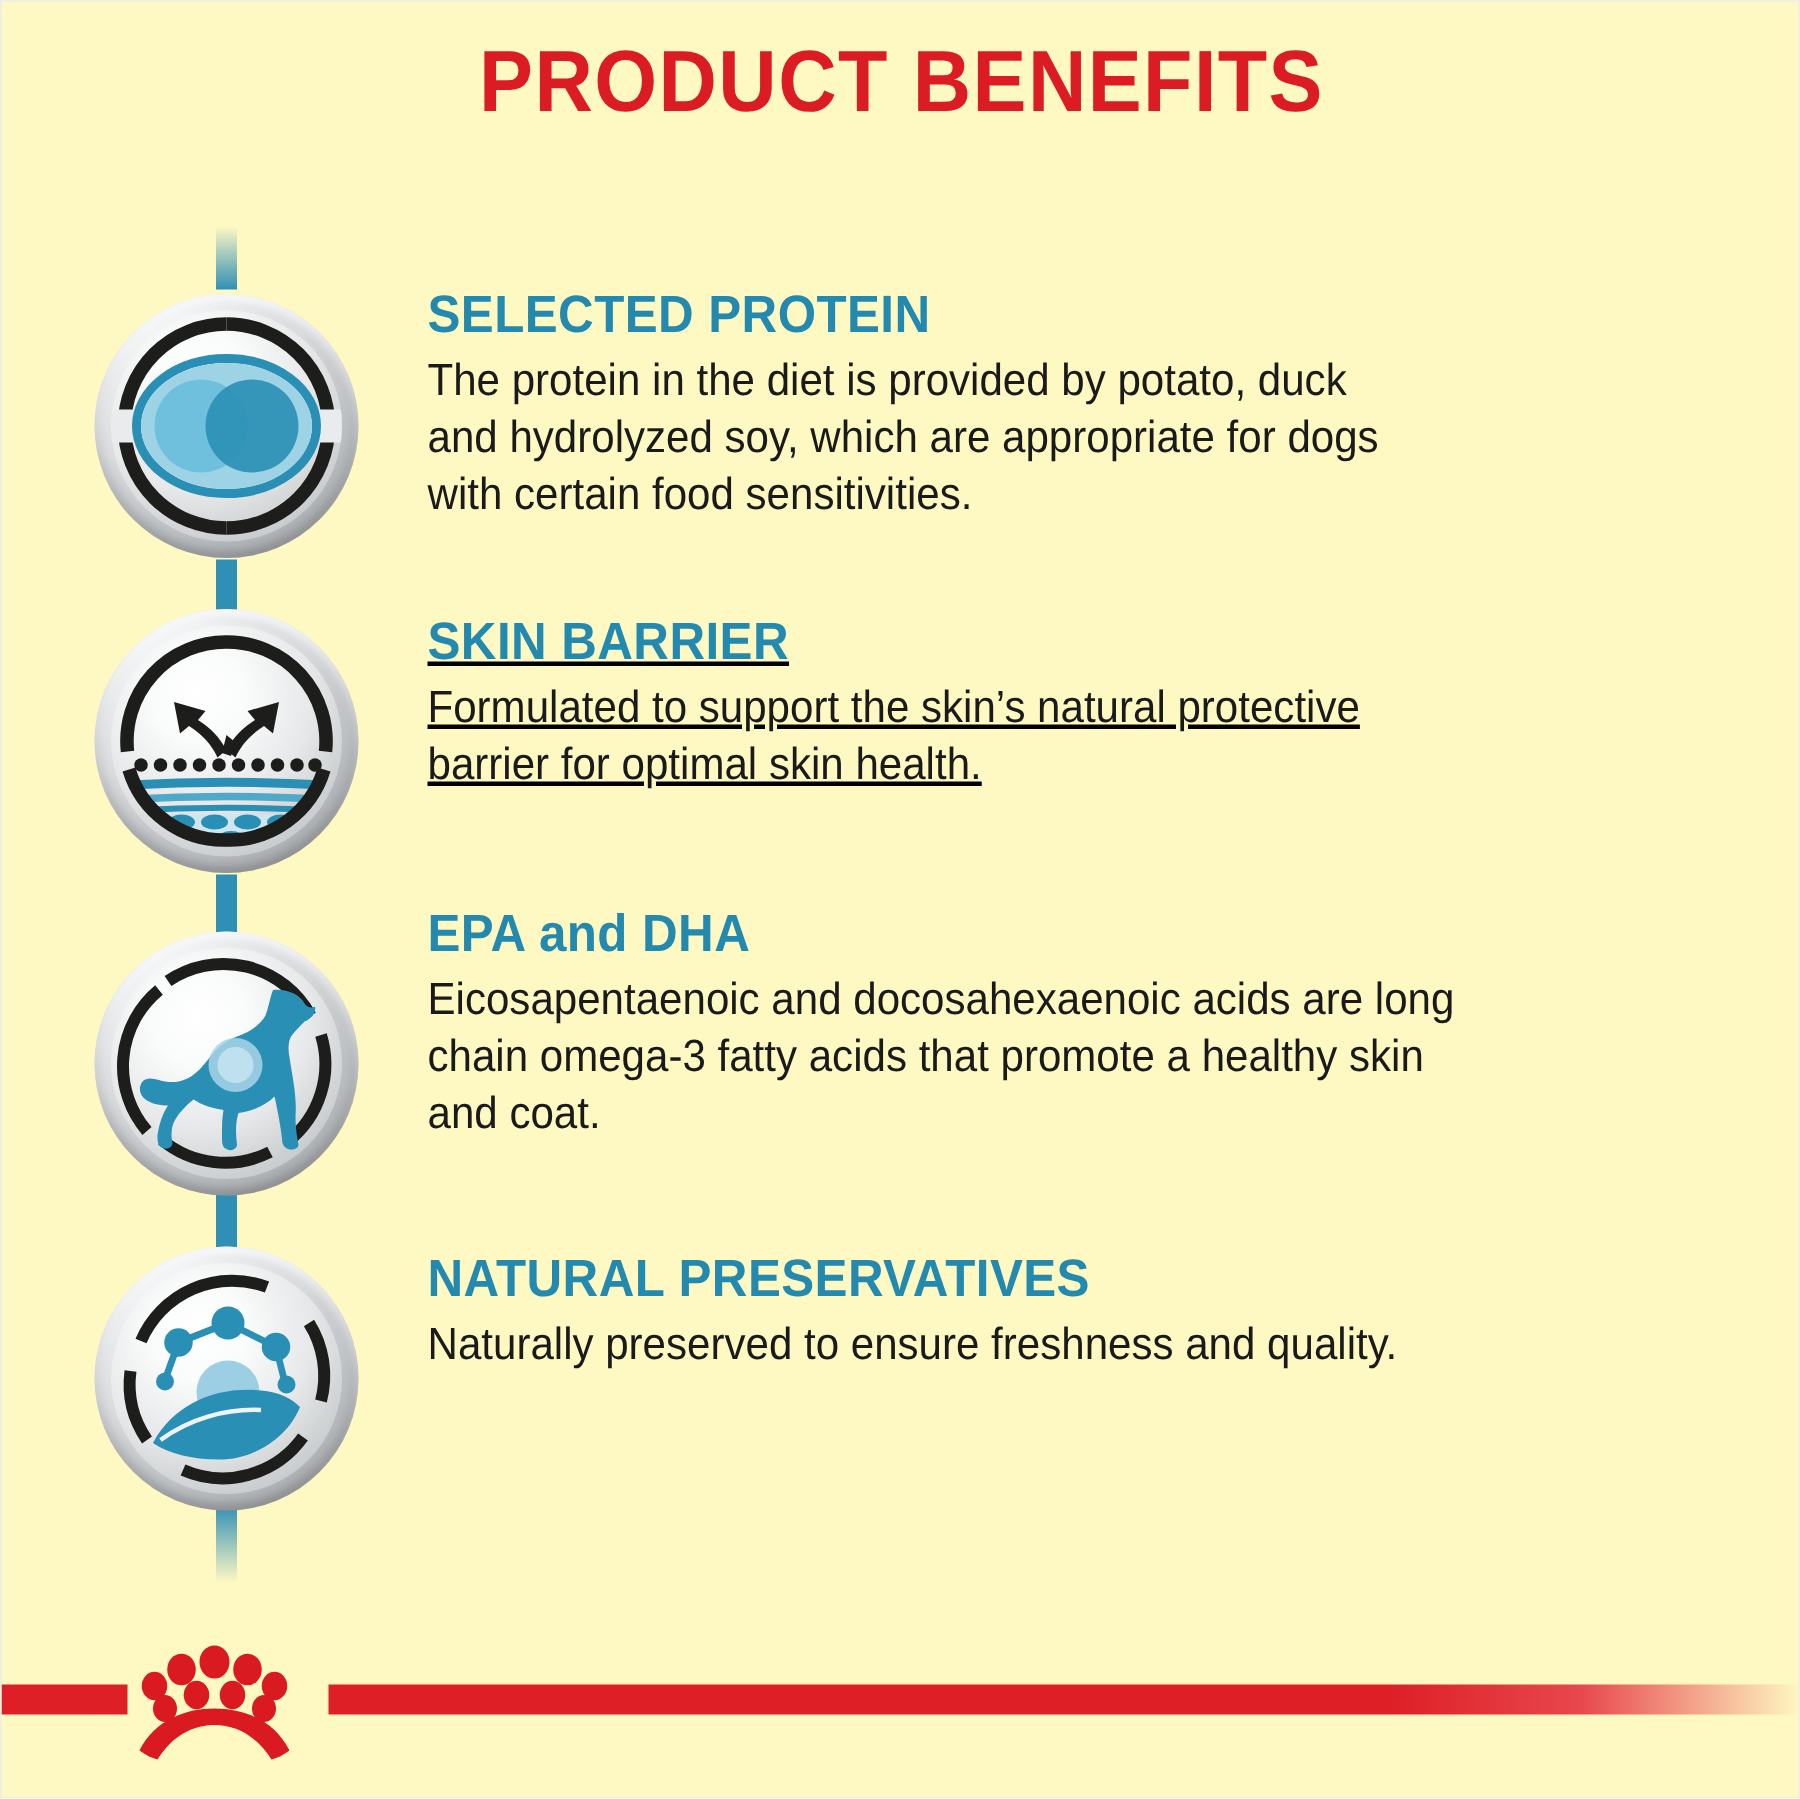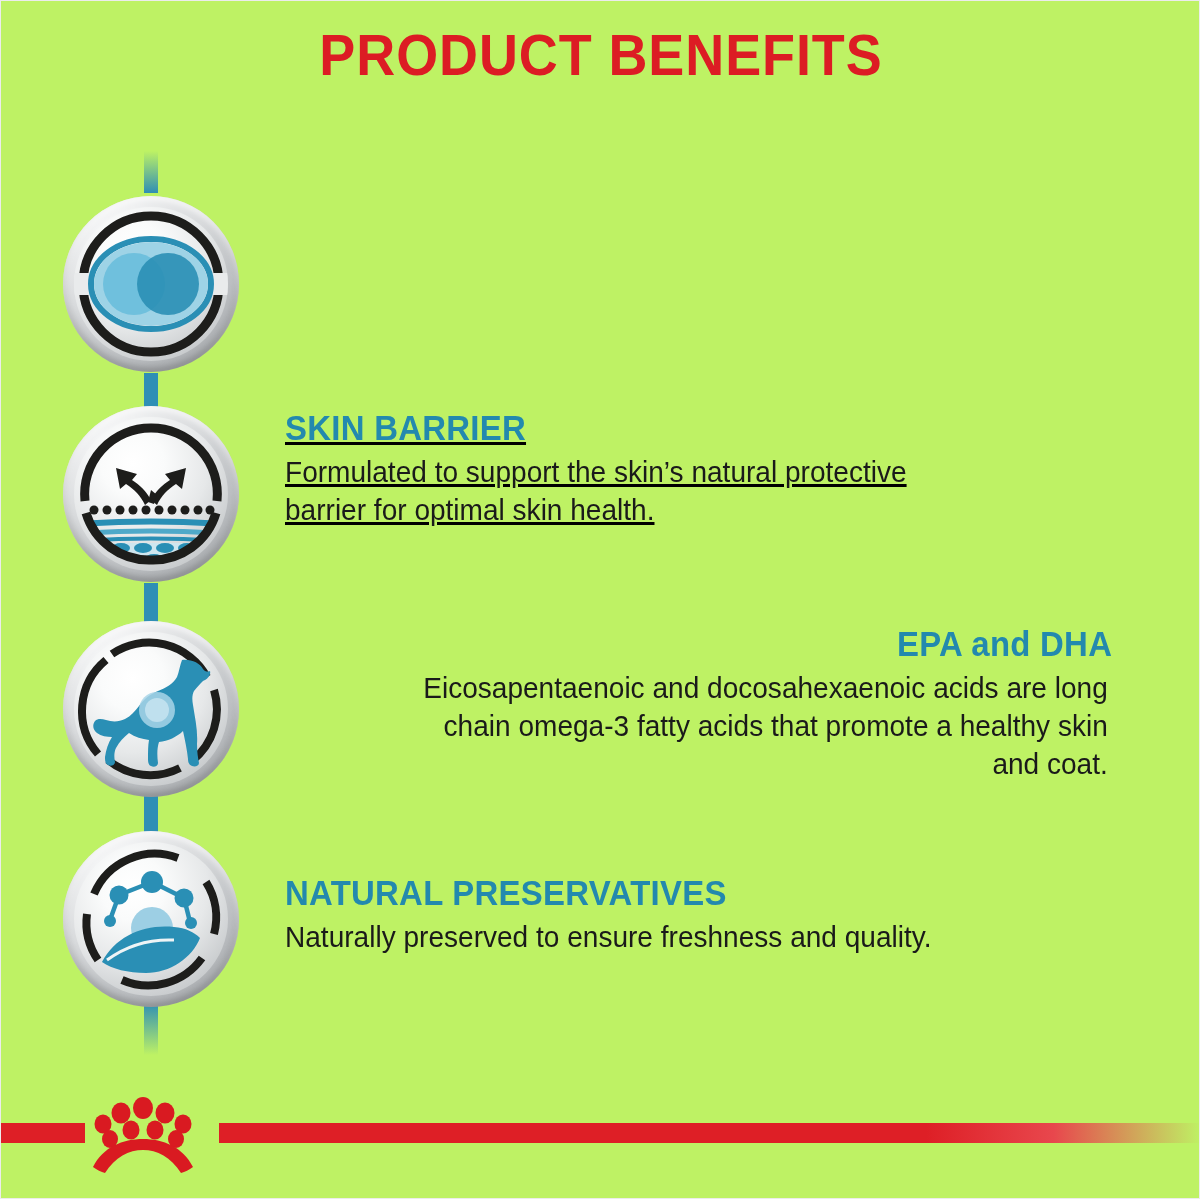--- a/index.html
+++ b/index.html
@@ -7,21 +7,21 @@
     padding: 0;
     background: #ffffff;
   }
   body {
     font-family: "Liberation Sans", sans-serif;
   }
   .page {
     position: relative;
     width: 1200px;
     height: 1199px;
-    background: #bef264;
+    background: #fef9c3;
     box-sizing: border-box;
     border: 1px solid #ececec;
     overflow: hidden;
   }
 
   
   .page-title {
     position: absolute;
     left: 0;
     top: 24px;
@@ -276,35 +276,41 @@
 
         <circle cx="78" cy="86" r="21" fill="#9dcfe4"></circle>
 
         <path d="M 28 120 C 42 94 70 82 100 85 C 112 86 120 90 126 96
                  C 118 116 96 131 72 131 C 54 131 38 127 28 120 Z" fill="#2a8fb5"></path>
         <path d="M 33 118 C 52 104 76 97 100 98" fill="none" stroke="#eef4f6" stroke-width="3"></path>
       </svg>
     </div>
   </div>
 
+  <div class="benefit-text" style="top:190px;">
+    <h2 class="benefit-title">SELECTED PROTEIN</h2>
+    <p class="benefit-body">The protein in the diet is provided by potato, duck
+and hydrolyzed soy, which are appropriate for dogs
+with certain food sensitivities.</p>
+  </div>
 
   <div class="benefit-text" style="top:408px;text-decoration:underline;">
     <h2 class="benefit-title">SKIN BARRIER</h2>
     <p class="benefit-body">Formulated to support the skin’s natural protective
 barrier for optimal skin health.</p>
   </div>
 
-  <div class="benefit-text" style="top:624px;text-align:right;">
+  <div class="benefit-text" style="top:603px;">
     <h2 class="benefit-title">EPA and DHA</h2>
     <p class="benefit-body">Eicosapentaenoic and docosahexaenoic acids are long
 chain omega-3 fatty acids that promote a healthy skin
 and coat.</p>
   </div>
 
-  <div class="benefit-text" style="top:833px;margin-top:40px;">
+  <div class="benefit-text" style="top:833px;">
     <h2 class="benefit-title">NATURAL PRESERVATIVES</h2>
     <p class="benefit-body">Naturally preserved to ensure freshness and quality.</p>
   </div>
 
   <div class="footer-bar-left"></div>
   <div class="footer-bar-right"></div>
 
   <svg class="crown-logo" viewBox="0 0 128 80">
     <g fill="#d91a21">
       <ellipse cx="64" cy="13" rx="10" ry="11"></ellipse>

